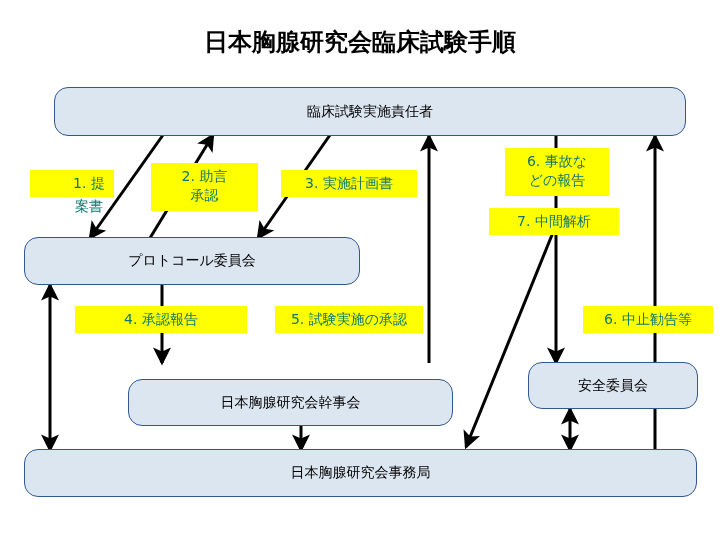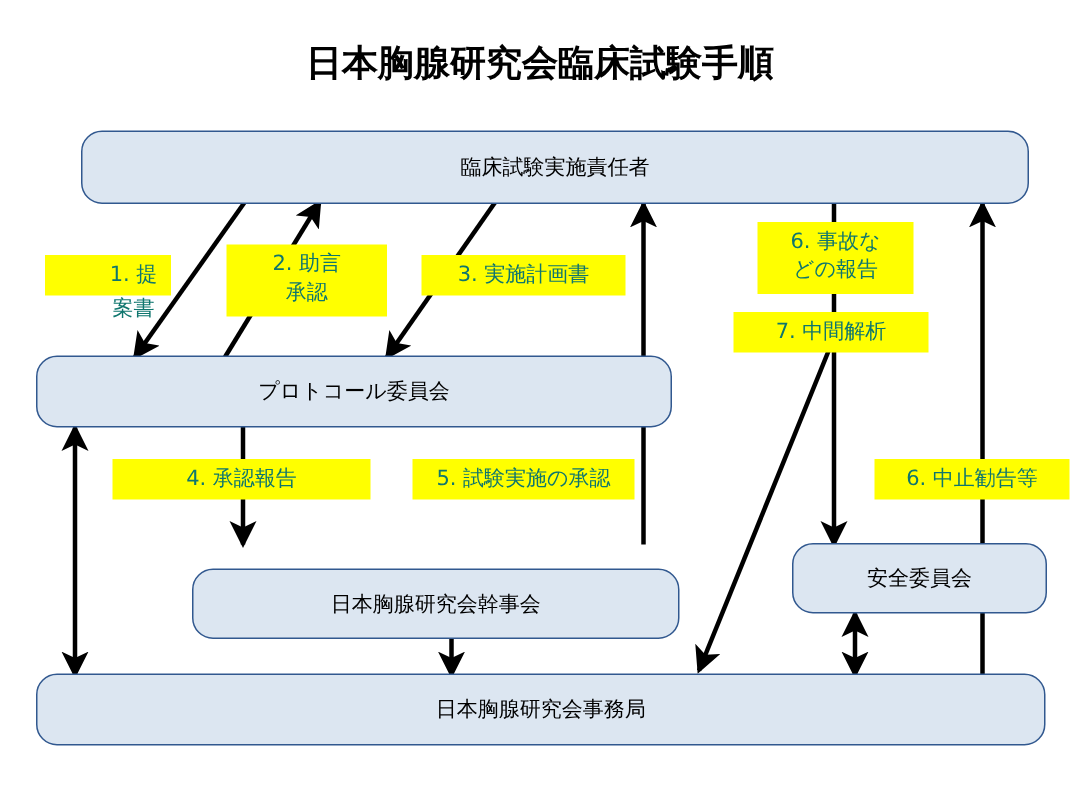--- a/index.html
+++ b/index.html
@@ -94,21 +94,21 @@
 
     <line x1="301" y1="409" x2="301" y2="450" marker-end="url(#ah)" marker-start="url(#ah-start)"></line>
 
     <line x1="570" y1="409" x2="570" y2="450" marker-end="url(#ah)" marker-start="url(#ah-start)"></line>
   </svg>
 
   <div class="node" style="left:54px;top:87px;width:632px;height:49px;">
     <span>臨床試験実施責任者</span>
   </div>
 
-  <div class="node" style="left:24px;top:237px;width:424px;height:48px;">
+  <div class="node" style="left:24px;top:237px;width:336px;height:48px;">
     <span>プロトコール委員会</span>
   </div>
 
   <div class="node" style="left:128px;top:379px;width:325px;height:47px;">
     <span>日本胸腺研究会幹事会</span>
   </div>
 
   <div class="node" style="left:528px;top:362px;width:170px;height:47px;">
     <span>安全委員会</span>
   </div>

